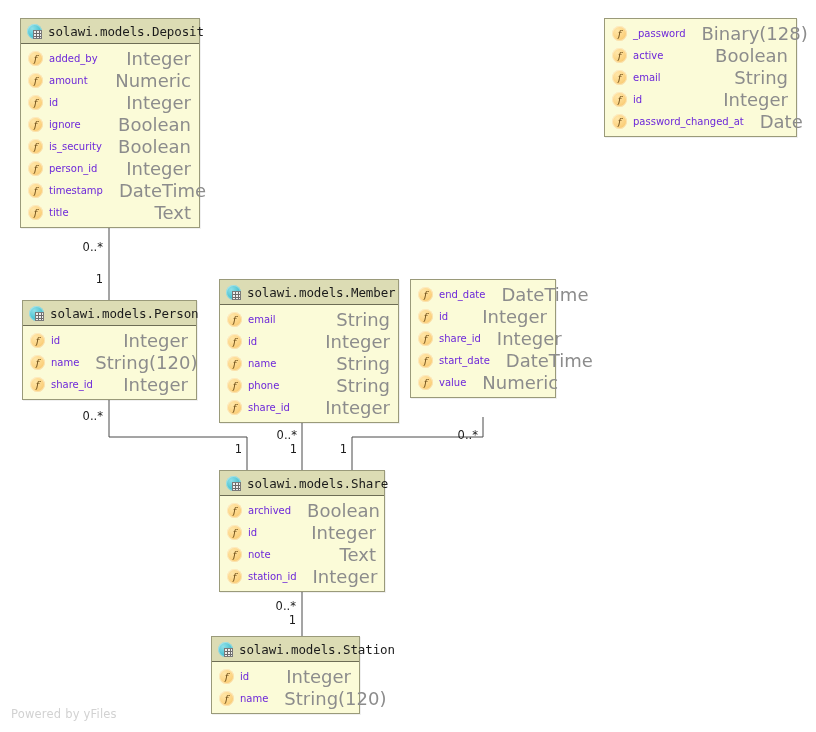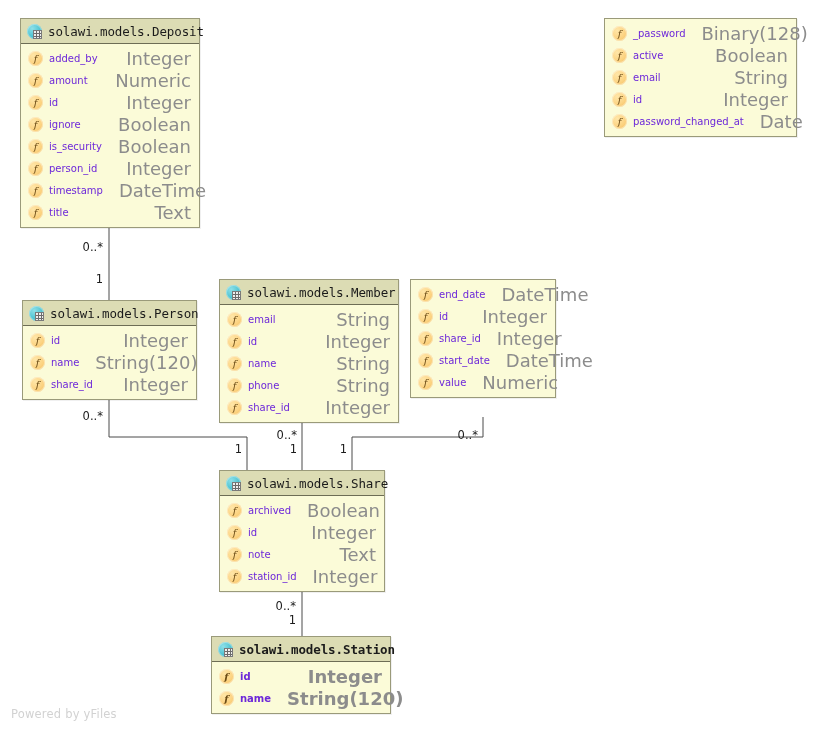--- a/index.html
+++ b/index.html
@@ -319,21 +319,21 @@
             <span class="attr-name">note</span>
             <span class="attr-type">Text</span>
           </div>
           <div class="attr-row">
             <span class="ico ico-field">f</span>
             <span class="attr-name">station_id</span>
             <span class="attr-type">Integer</span>
           </div>
         </div>
       </div>
-      <div class="node" style="left: 211px; top: 636px; width: 180px; font-weight: bold;">
+      <div class="node" style="left: 211px; top: 636px; width: 149px;">
         <div class="node-header">
           <span class="ico ico-class"></span>
           <span class="node-title">solawi.models.Station</span>
         </div>
         <div class="node-body">
           <div class="attr-row">
             <span class="ico ico-field">f</span>
             <span class="attr-name">id</span>
             <span class="attr-type">Integer</span>
           </div>

